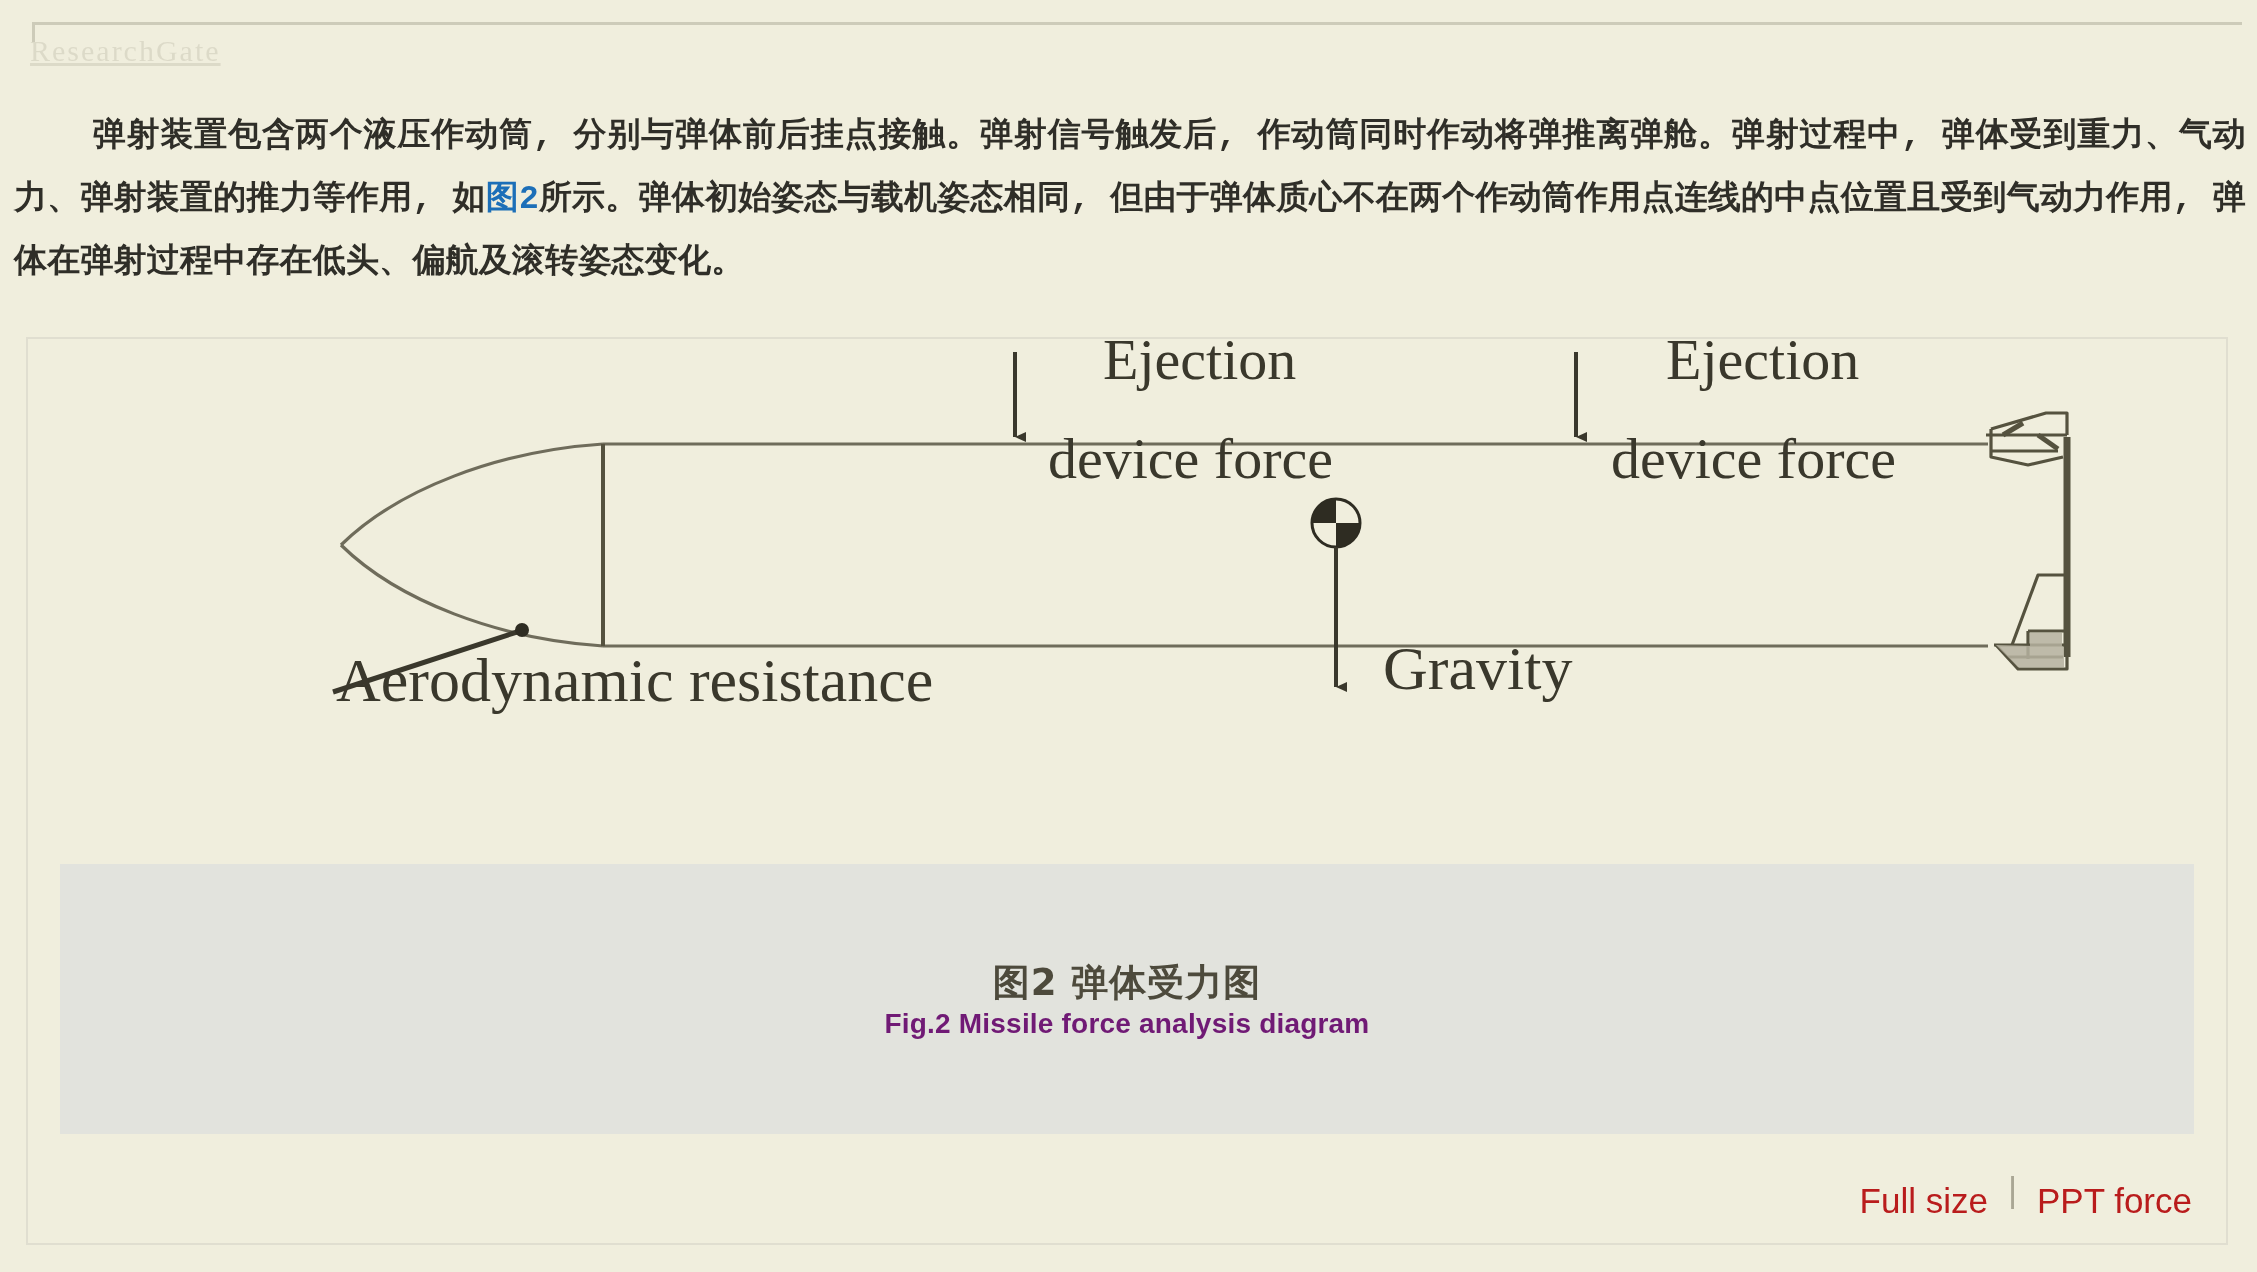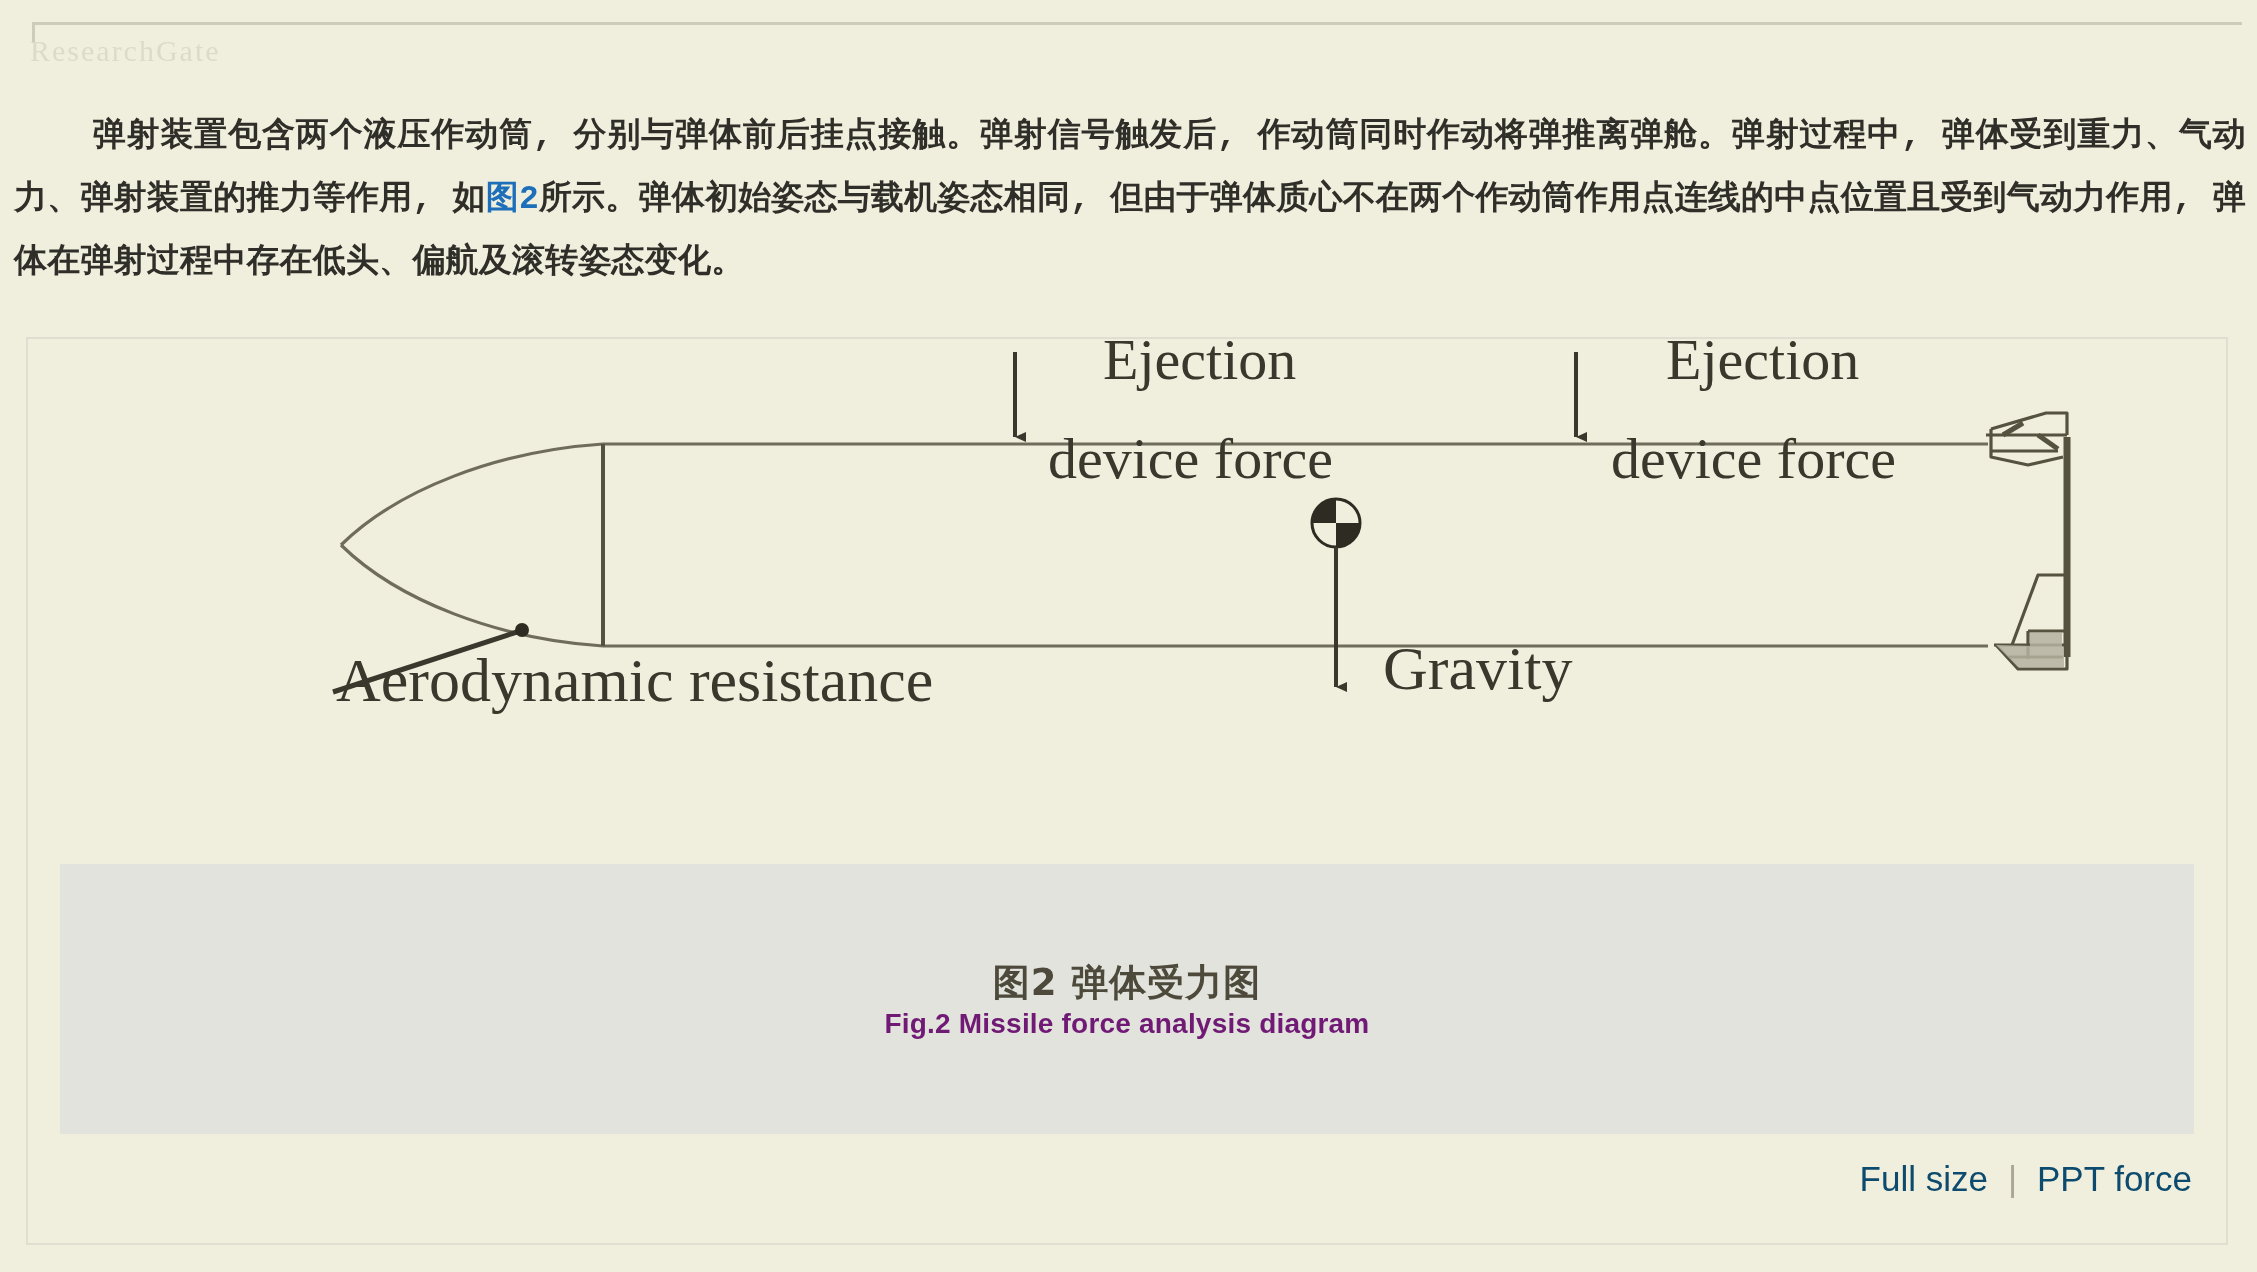--- a/index.html
+++ b/index.html
@@ -40,20 +40,21 @@
     width: 420px;
     height: 46px;
     opacity: 0.14;
     color: #6a6550;
     font-size: 30px;
     letter-spacing: 2px;
     overflow: hidden;
     white-space: nowrap;
     font-family: "Liberation Serif", serif;
     pointer-events: none;
+    text-decoration: underline;
   }
 
   
   .paragraph {
     position: absolute;
     left: 14px;
     top: 72px;
     width: 2232px;
     font-family: Liberation Mono, monospace;
     font-size: 33px;
@@ -125,23 +126,24 @@
     position: absolute;
     right: 34px;
     top: 820px;
     display: flex;
     align-items: center;
     gap: 20px;
     font-size: 35px;
     color: #5e5a49;
   }
   .figure-footer a {
-    color: #0c4a6e;
+    color: #b91c1c;
     text-decoration: none;
     cursor: pointer;
+    margin-top: 22px;
   }
   .footer-sep { color: #a9a694; }
 </style>
 </head>
 <body>
 
 <div class="top-rule"></div>
 <div class="top-rule-tick"></div>
 <div class="watermark">ResearchGate</div>
 

